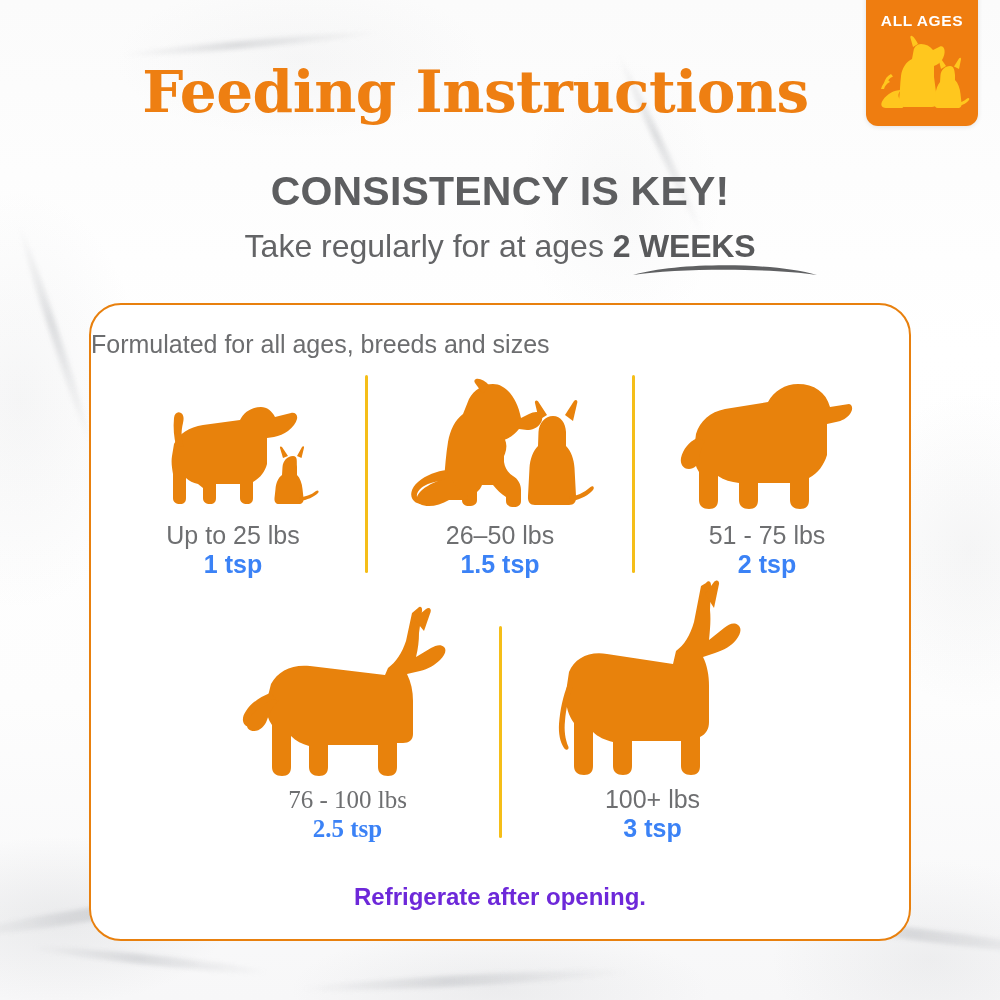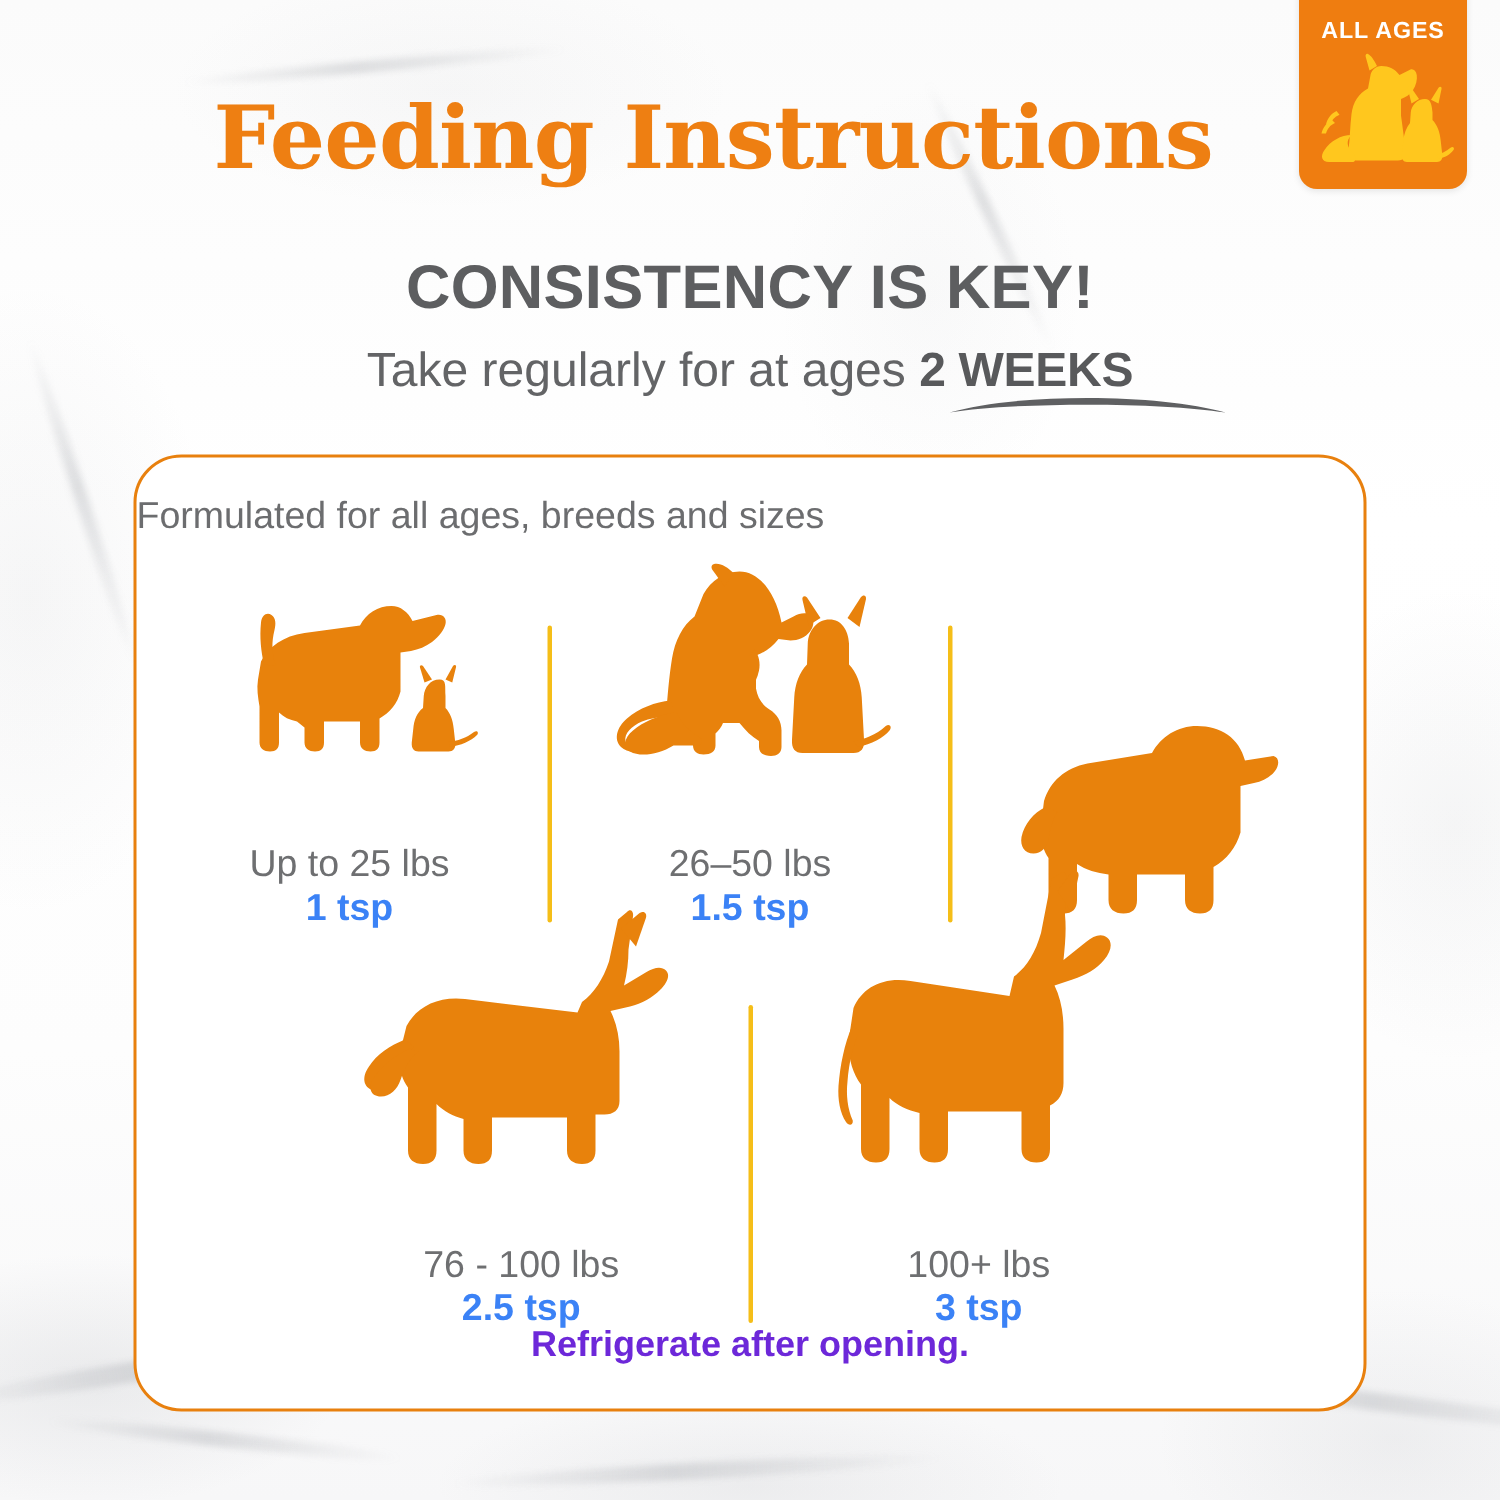--- a/index.html
+++ b/index.html
@@ -151,21 +151,20 @@
     align-items: flex-end;
   }
   .row-1 { top: 70px; left: 0; width: 100%; }
   .row-2 { top: 275px; left: 0; width: 100%; }
 
   .cell {
     position: relative;
     display: flex;
     flex-direction: column;
     align-items: center;
-    gap: 44px;
   }
   .art {
     display: block;
   }
   .labels {
     text-align: center;
     line-height: 1.17;
   }
   .weight {
     color: #6e6f71;
@@ -296,27 +295,31 @@
       <div class="divider" style="height:198px;margin:0 22px 6px 22px;"></div>
 
       <div class="cell" style="width:220px;">
         <svg class="art" width="175" height="145" viewBox="0 0 175 145">
           <g fill="#E8820C">
             <path d="M118 8 C105 8 94 15 88 26 L45 33 C30 36 20 45 16 58 L14 74 C13 82 15 90 19 96 L19 124 C19 130 23 133 29 133 C35 133 38 130 38 124 L38 100 C44 104 51 106 59 107 L59 124 C59 130 63 133 69 133 C75 133 78 130 78 124 L78 107 L110 107 L110 124 C110 130 114 133 120 133 C126 133 129 130 129 124 L129 102 C138 97 144 89 147 79 L147 48 L156 46 C162 45 167 42 170 38 C173 34 173 29 169 28 L150 31 C146 16 134 8 118 8 Z"></path>
 
             <path d="M17 62 C9 66 3 73 1 82 C0 88 3 93 9 93 C14 93 18 89 19 84 C20 76 22 70 25 65 Z"></path>
           </g>
         </svg>
+        <div class="labels">
+          <div class="weight">51 - 75 lbs</div>
+          <div class="dose">2 tsp</div>
+        </div>
       </div>
 
     </div>
 
     <div class="row row-2">
 
-      <div class="cell" style="width:250px;">
+      <div class="cell" style="width:250px;font-family:Liberation Serif, serif;">
         <svg class="art" width="215" height="180" viewBox="0 0 215 180">
           <g fill="#E8820C">
             <path d="M172 8 L166 36 C162 48 156 57 148 63 L145 70 L70 61 C52 59 38 66 31 79 L27 95 C25 104 27 113 32 120 L32 162 C32 168 36 171 42 171 C48 171 51 168 51 162 L51 131 C56 136 62 139 69 141 L69 162 C69 168 73 171 79 171 C85 171 88 168 88 162 L88 140 L138 140 L138 162 C138 168 142 171 148 171 C154 171 157 168 157 162 L157 138 L163 138 C169 138 173 135 173 129 L173 96 C173 86 171 77 167 69 L180 66 C188 64 195 60 200 55 C205 50 207 45 204 42 C201 39 196 40 191 43 L176 52 C178 44 179 36 179 28 L182 6 C182.6 2 180 0.5 178 3 Z"></path>
             <path d="M174 14 L186 4 C189 1.6 191.6 3.6 190.6 7 L184 26 Z"></path>
 
             <path d="M30 88 C20 92 11 98 6 106 C1 113 2 120 9 122 C15 124 21 120 23 114 C26 105 30 98 36 93 Z"></path>
             <path d="M33 94 C23 99 14 106 9 114 C5 120 7 126 14 126 C20 126 25 121 27 115 C30 106 34 100 39 96 Z"></path>
           </g>
         </svg>
         <div class="labels">

